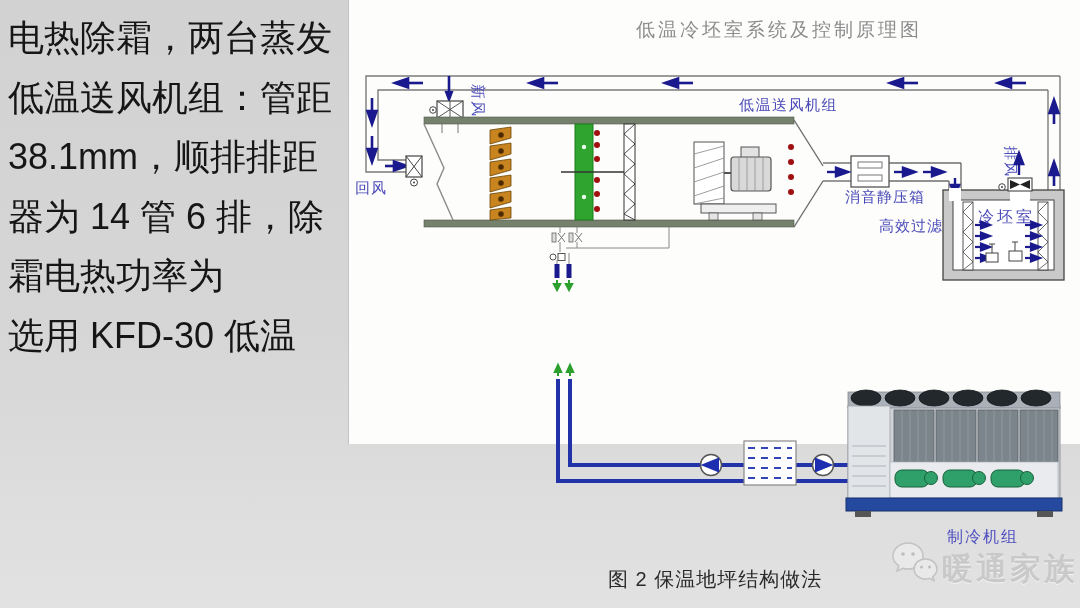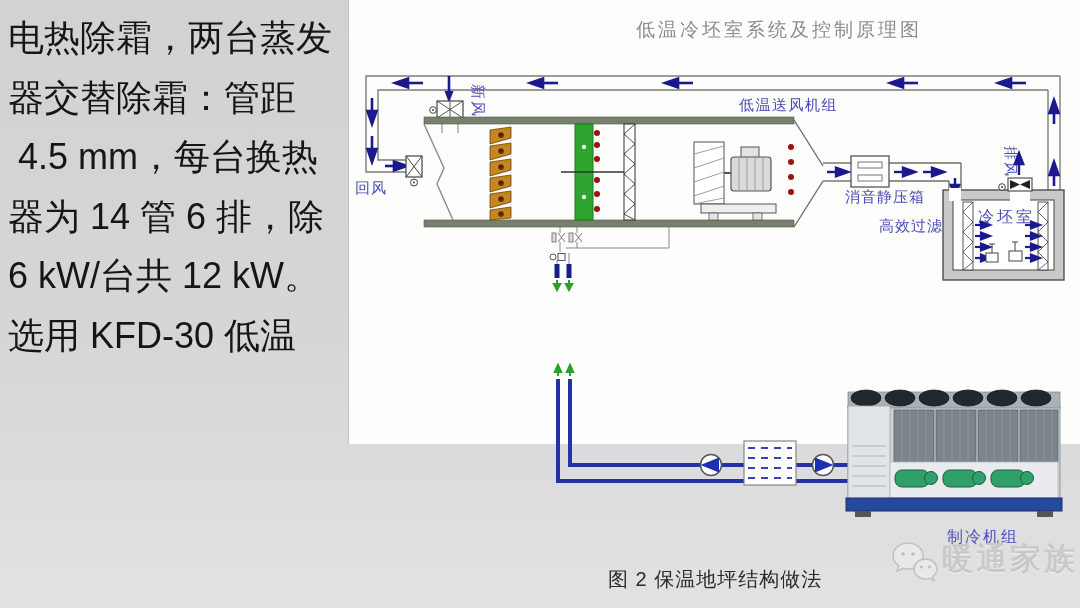--- a/index.html
+++ b/index.html
@@ -12,38 +12,38 @@
   .tline{font-size:36px;line-height:59.5px;white-space:pre;letter-spacing:0px;}
   .panel{
     position:absolute;left:348px;top:0;width:732px;height:444px;
     background:#fdfdfc;border-left:1px solid #c2c2c2;text-align:right;
   }
   .panel svg{display:block}
   .caption{
     position:absolute;left:608px;top:566px;font-size:20px;color:#2a2a2a;
     letter-spacing:1px;white-space:pre;
   }
-  .watermark{position:absolute;left:888px;top:538px;display:flex;align-items:flex-start;}
+  .watermark{position:absolute;left:888px;top:538px;display:flex;align-items:flex-end;}
   .wm-text{
     font-size:31px;color:#c9c9c9;letter-spacing:3px;font-weight:bold;
     text-shadow:0 1px 0 #f3f3f3;white-space:pre;
   }
   .wm-icon{width:52px;height:52px;margin-right:2px;}
 </style>
 </head>
 <body>
 
 <div class="slide">
 
   <div class="left-text">
     <div class="tline">电热除霜，两台蒸发</div>
-    <div class="tline">器交替除霜：管距</div>
-    <div class="tline"> 4.5 mm，每台换热</div>
+    <div class="tline">低温送风机组：管距</div>
+    <div class="tline">38.1mm，顺排排距</div>
     <div class="tline">器为 14 管 6 排，除</div>
-    <div class="tline">6 kW/台共 12 kW。</div>
+    <div class="tline">霜电热功率为</div>
     <div class="tline">选用 KFD-30 低温</div>
   </div>
 
   <div class="panel">
     <svg width="732" height="558" viewBox="0 0 732 558">
 
       <text x="430" y="36" text-anchor="middle" font-size="19" fill="#8c8c8c" letter-spacing="3" font-family="Liberation Serif, DejaVu Serif, serif">低温冷坯室系统及控制原理图</text>
 
       <g stroke="#7b7b7b" stroke-width="1.4" fill="none">
         <polyline points="711,76 17,76 17,172 57,172"></polyline>

